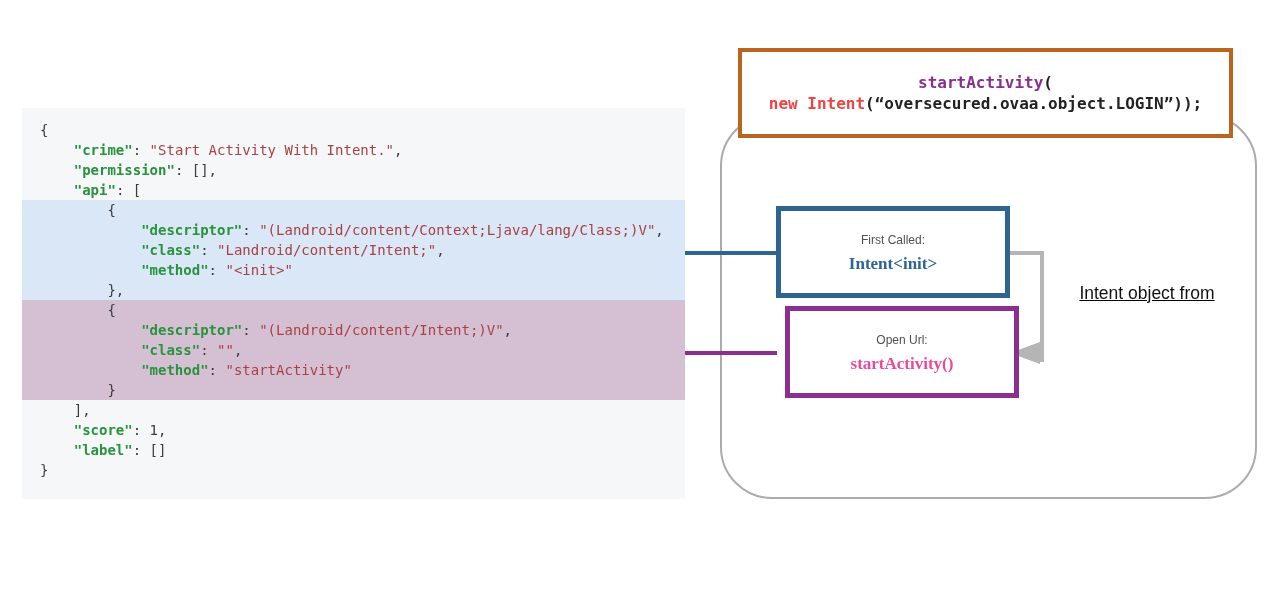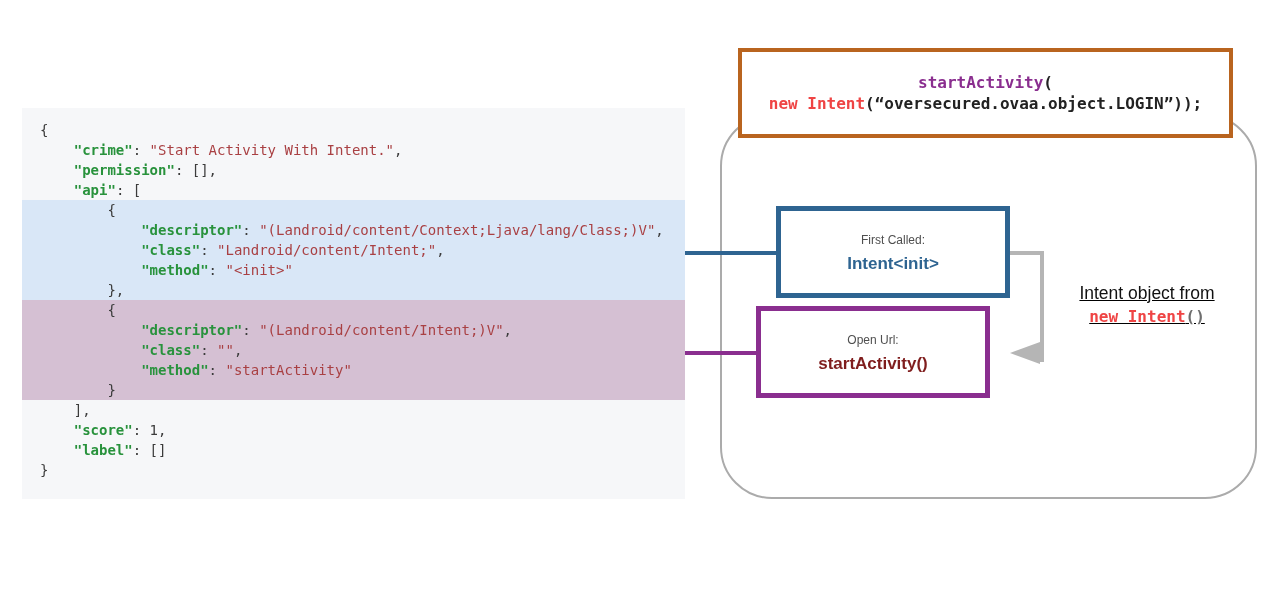--- a/index.html
+++ b/index.html
@@ -53,25 +53,25 @@
   .t-dark{color:#222222;font-weight:bold;}
   .t-gray{color:#6e6e6e;font-weight:bold;}
 
   
   .node-box{
     position:absolute;width:234px;height:92px;background:#ffffff;box-sizing:border-box;
     display:flex;flex-direction:column;justify-content:center;align-items:center;
     z-index:3;
   }
   .first-called{left:776px;top:206px;border:5px solid #2e6491;}
-  .open-url{left:756px;top:306px;border:5px solid #8a2e8f;}
+  .open-url{left:785px;top:306px;border:5px solid #8a2e8f;}
   .node-label{font-size:12px;color:#4f4f4f;line-height:24px;}
-  .node-code{font-family:Liberation Sans, sans-serif;font-weight:bold;font-size:17px;line-height:24px;}
+  .node-code{font-family:Liberation Serif, serif;font-weight:bold;font-size:17px;line-height:24px;}
   .first-called .node-code{color:#2e6491;}
-  .open-url .node-code{color:#7f1d1d;}
+  .open-url .node-code{color:#ec4899;}
 
   
   .side-note{position:absolute;left:1052px;top:281px;width:190px;text-align:center;z-index:3;text-decoration:underline;}
   .side-note-line1{font-size:17.5px;color:#111111;line-height:24px;}
   .side-note-line2{font-family:"DejaVu Sans Mono", monospace;font-size:16px;line-height:24px;white-space:pre;}
 </style>
 </head>
 <body>
 
 <div class="code-block">
@@ -116,14 +116,13 @@
   <div class="node-label">Open Url:</div>
   <div class="node-code">startActivity()</div>
 </div>
 
 <div class="elbow-h"></div>
 <div class="elbow-v"></div>
 <div class="elbow-arrow"></div>
 
 <div class="side-note">
   <div class="side-note-line1">Intent object from</div>
-  <div class="side-note-line2"><span class="t-blue-b">new Intent</span><span class="t-gray">()</span></div>
 </div>
 
 </body></html>

